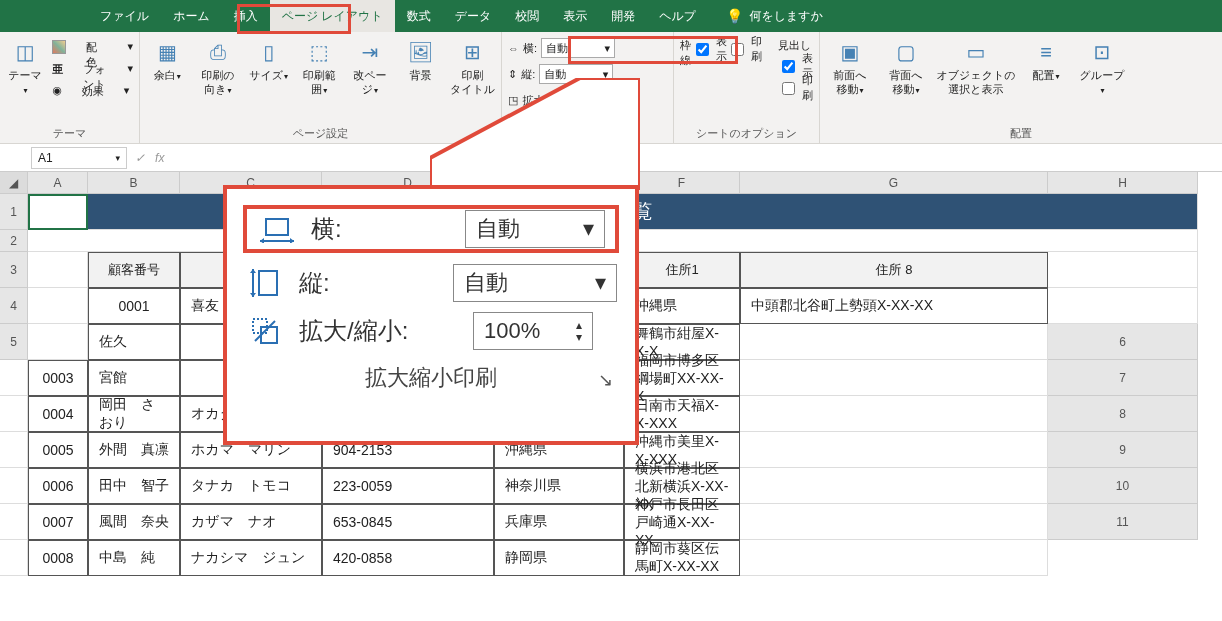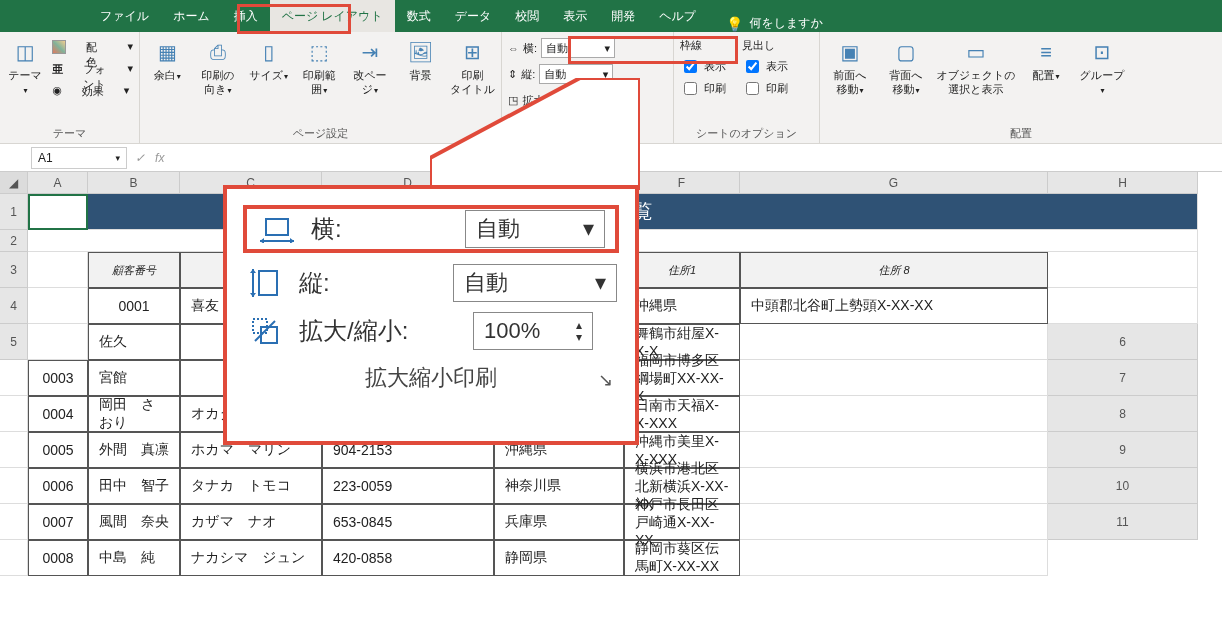--- a/index.html
+++ b/index.html
@@ -10,21 +10,21 @@
     background: #fff;
     width: 1222px;
     position: relative;
     color: #222;
   }
   
   .tabs-bar {
     background: #217346;
     height: 32px;
     display: flex;
-    align-items: flex-end;
+    align-items: center;
     padding-left: 88px;
     color: #fff;
     font-size: 12px;
   }
   .tab {
     padding: 0 12px;
     height: 32px;
     display: flex;
     align-items: center;
     white-space: nowrap;
@@ -166,22 +166,21 @@
     background: #2f5275;
     color:#fff;
     font-size: 20px;
     font-weight: 500;
     justify-content:center;
   }
   .thead {
     background:#f2f2f2;
     border:1px solid #555 !important;
     justify-content:center;
-    font-size:11px;
-    font-style:italic;
+    font-size:13px;
   }
   .data {
     border:1px solid #555 !important;
     font-size:14px;
     padding:0 10px;
   }
   .data.center { justify-content:center; }
   
   .zoom-callout {
     position: absolute;
@@ -318,21 +317,21 @@
             <span>100%</span>
             <span style="font-size:8px;line-height:0.8">▴<br>▾</span>
           </div>
       </div>
     </div>
     <div class="group-label">拡大縮小印刷</div>
   </div>
 
   <div class="group" style="width:146px">
     <div class="group-body" style="gap:16px;padding-top:2px">
-      <div style="display:flex;flex-direction:column">
+      <div style="display:flex;">
         <div style="font-size:11px;padding-bottom:2px">枠線</div>
         <label class="check-row">
             <input type="checkbox" checked="" style="">
             <span>表示</span>
           </label>
         <label class="check-row">
             <input type="checkbox" style="">
             <span>印刷</span>
           </label>
       </div>

